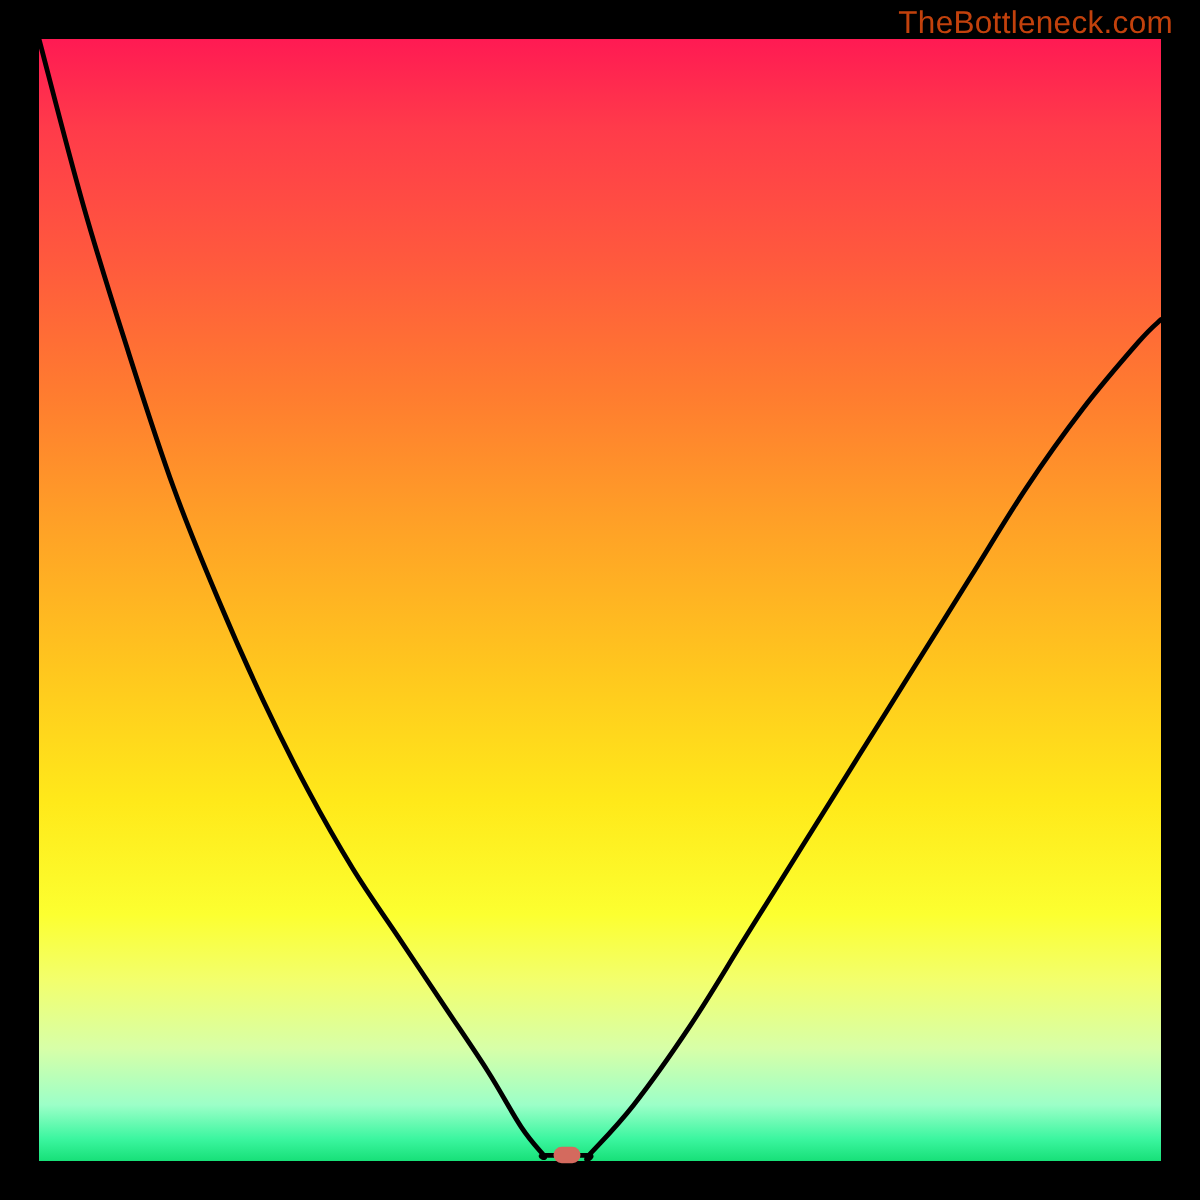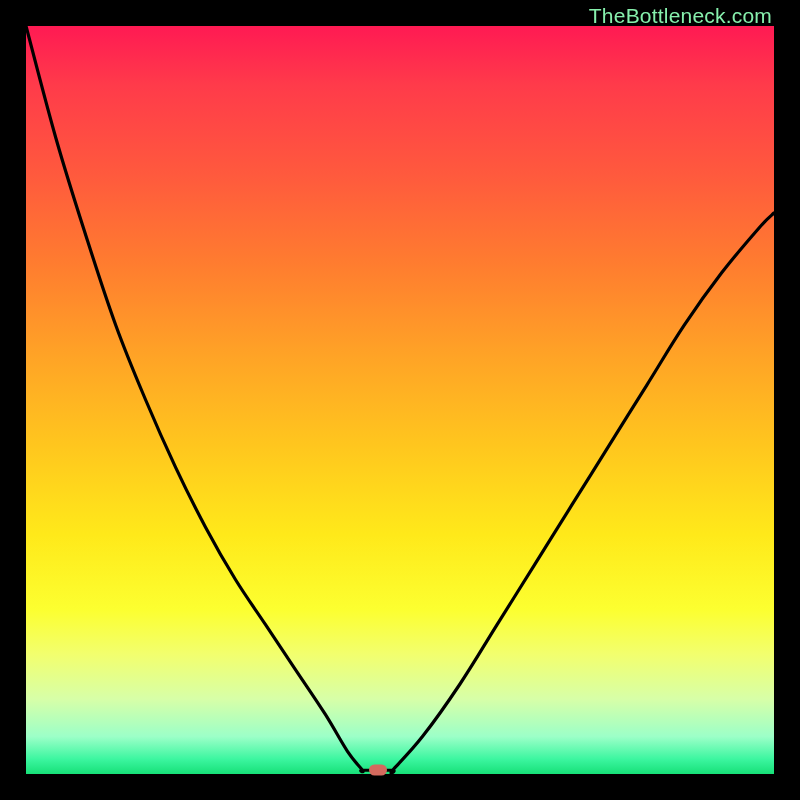--- a/index.html
+++ b/index.html
@@ -13,22 +13,22 @@
   }
   .frame {
     position: relative;
     width: 800px;
     height: 800px;
     background: #000;
   }
   .watermark {
     position: absolute;
     top: 4px;
-    right: 28px;
-    color: #86efac;
+    right: 18px;
+    color: #c2410c;
     font-size: 21px;
     font-weight: 500;
     letter-spacing: 0.2px;
     z-index: 5;
   }
   .plot-area {
     position: absolute;
     left: 26px;
     top: 26px;
     width: 748px;

